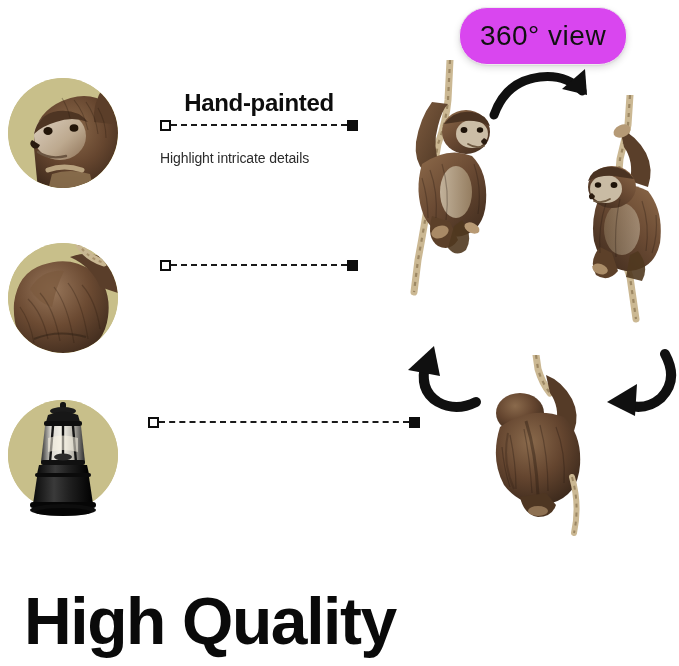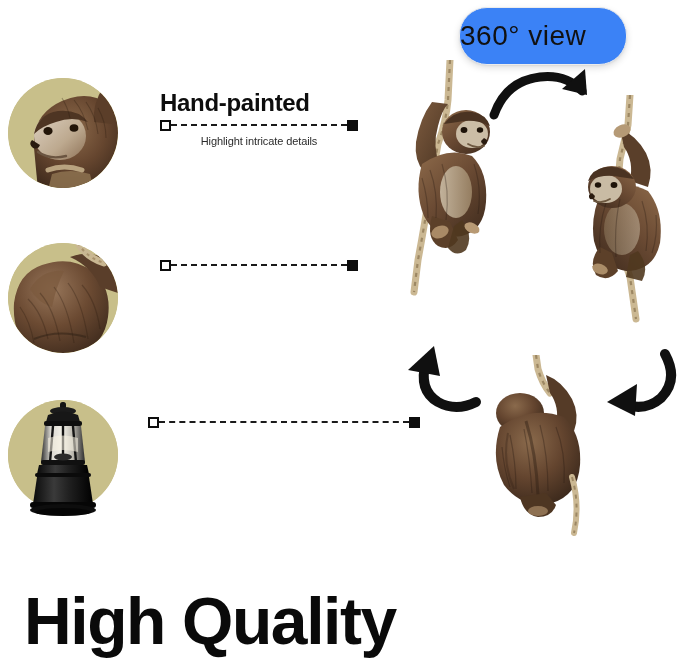--- a/index.html
+++ b/index.html
@@ -17,25 +17,26 @@
   }
 
   
   #badge-360 {
     position: absolute;
     left: 459px;
     top: 7px;
     width: 166px;
     height: 56px;
     border-radius: 28px;
-    background: #3b82f6;
+    background: #d946ef;
     border: 1px solid #ececec;
     box-shadow: 0 3px 7px rgba(0,0,0,0.13), 0 1px 2px rgba(0,0,0,0.06);
     display: flex;
     align-items: center;
+    justify-content: center;
   }
   #badge-360 .badge-text {
     font-size: 28px;
     letter-spacing: 0.5px;
     color: #111111;
     font-weight: 400;
     position: relative;
     white-space: nowrap;
   }
 
@@ -59,20 +60,21 @@
 
   .feature-text {
     position: absolute;
     top: 12px;
   }
   .feature-title {
     font-size: 24px;
     font-weight: bold;
     color: #0d0d0d;
     letter-spacing: -0.3px;
+    text-align: center;
     line-height: 1.05;
     white-space: nowrap;
   }
   .feature-divider {
     display: flex;
     align-items: center;
     margin-top: 3px;
     height: 14px;
   }
   .sq-open {
@@ -88,24 +90,23 @@
     height: 11px;
     background: #0d0d0d;
     flex: 0 0 auto;
   }
   .dash-line {
     flex: 1 1 auto;
     height: 0;
     border-top: 2px dashed #1a1a1a;
   }
   .feature-sub {
-    font-size: 11px;
+    font-size: 14px;
     color: #2b2b2b;
-    text-align: center;
-    margin-top: 3px;
+    margin-top: 18px;
     white-space: nowrap;
     letter-spacing: -0.1px;
   }
 
   
   #headline {
     position: absolute;
     left: 24px;
     top: 588px;
     font-size: 66px;

